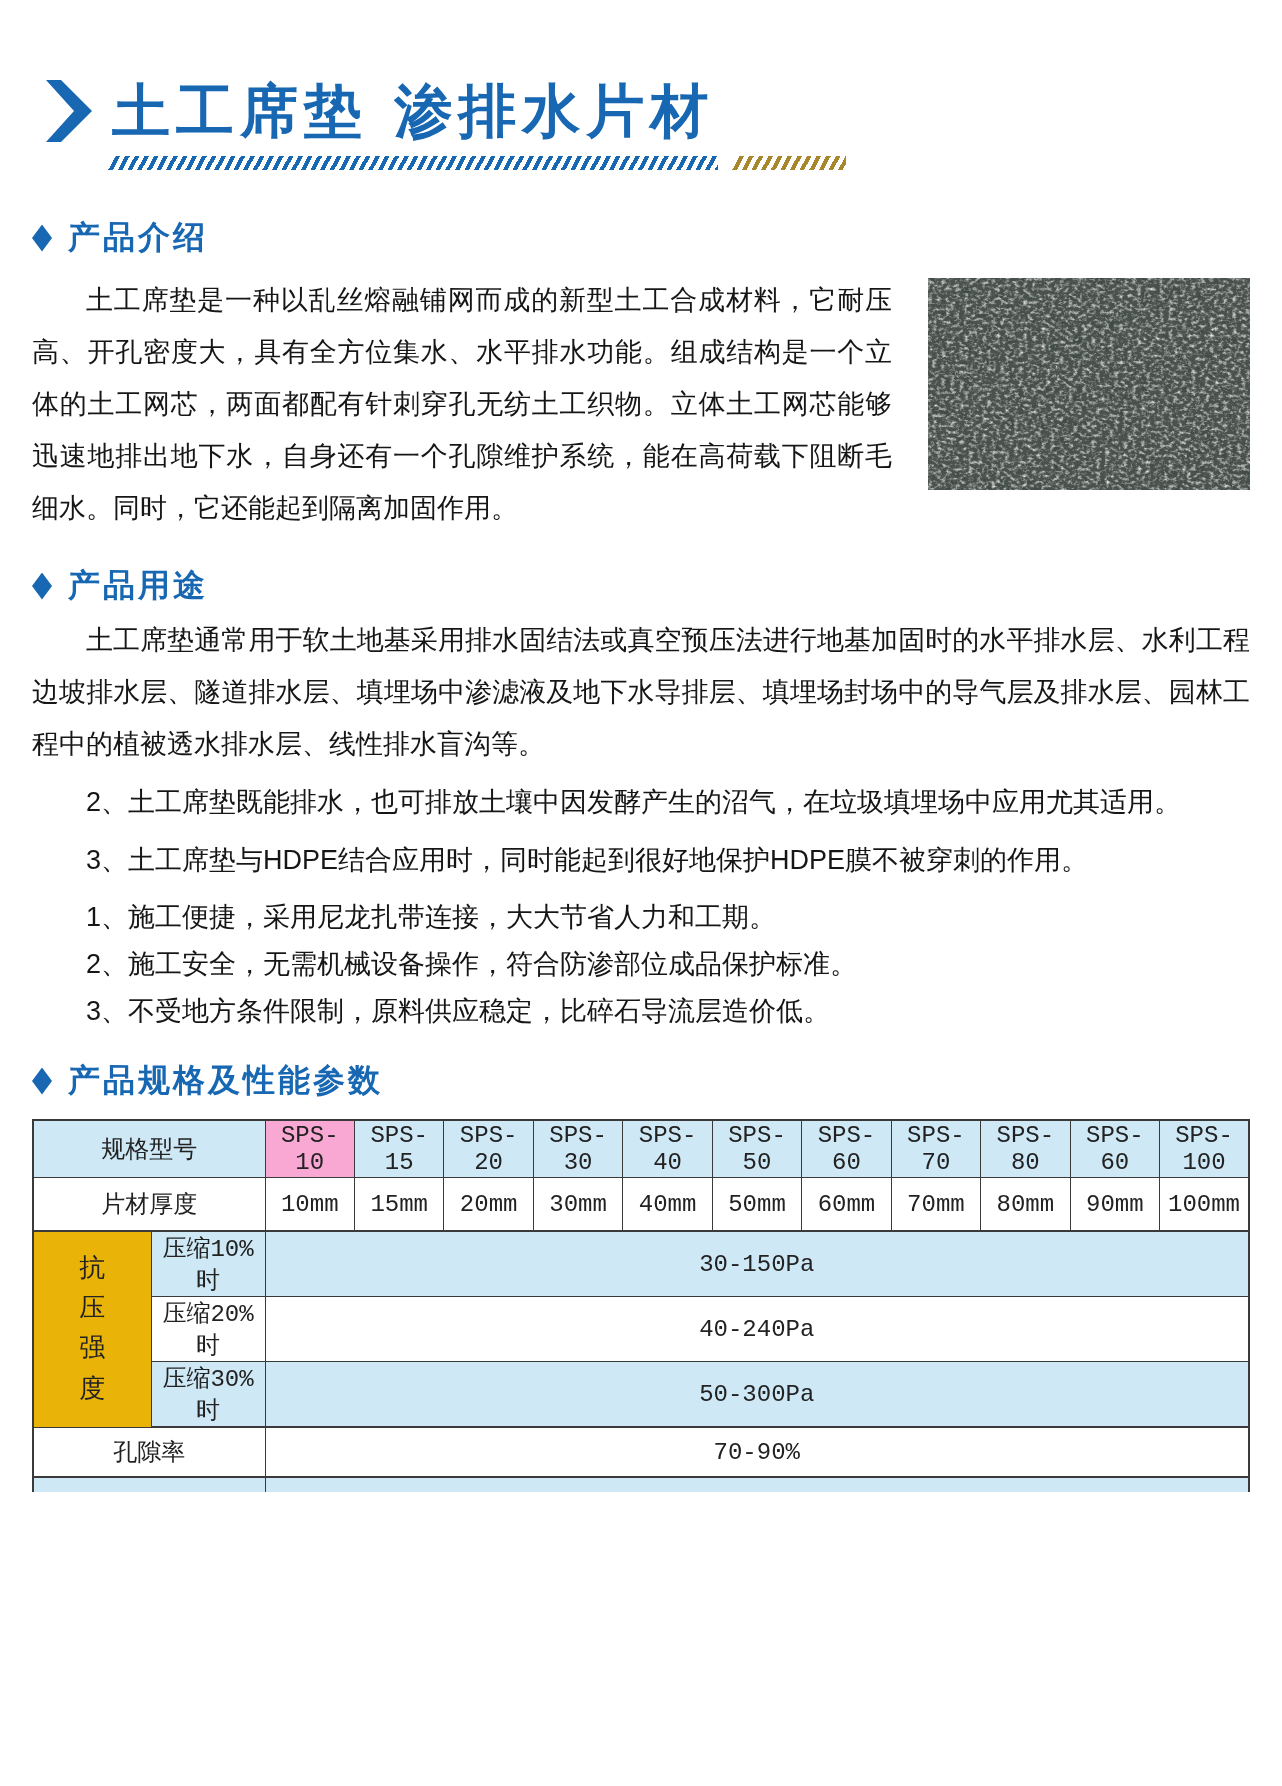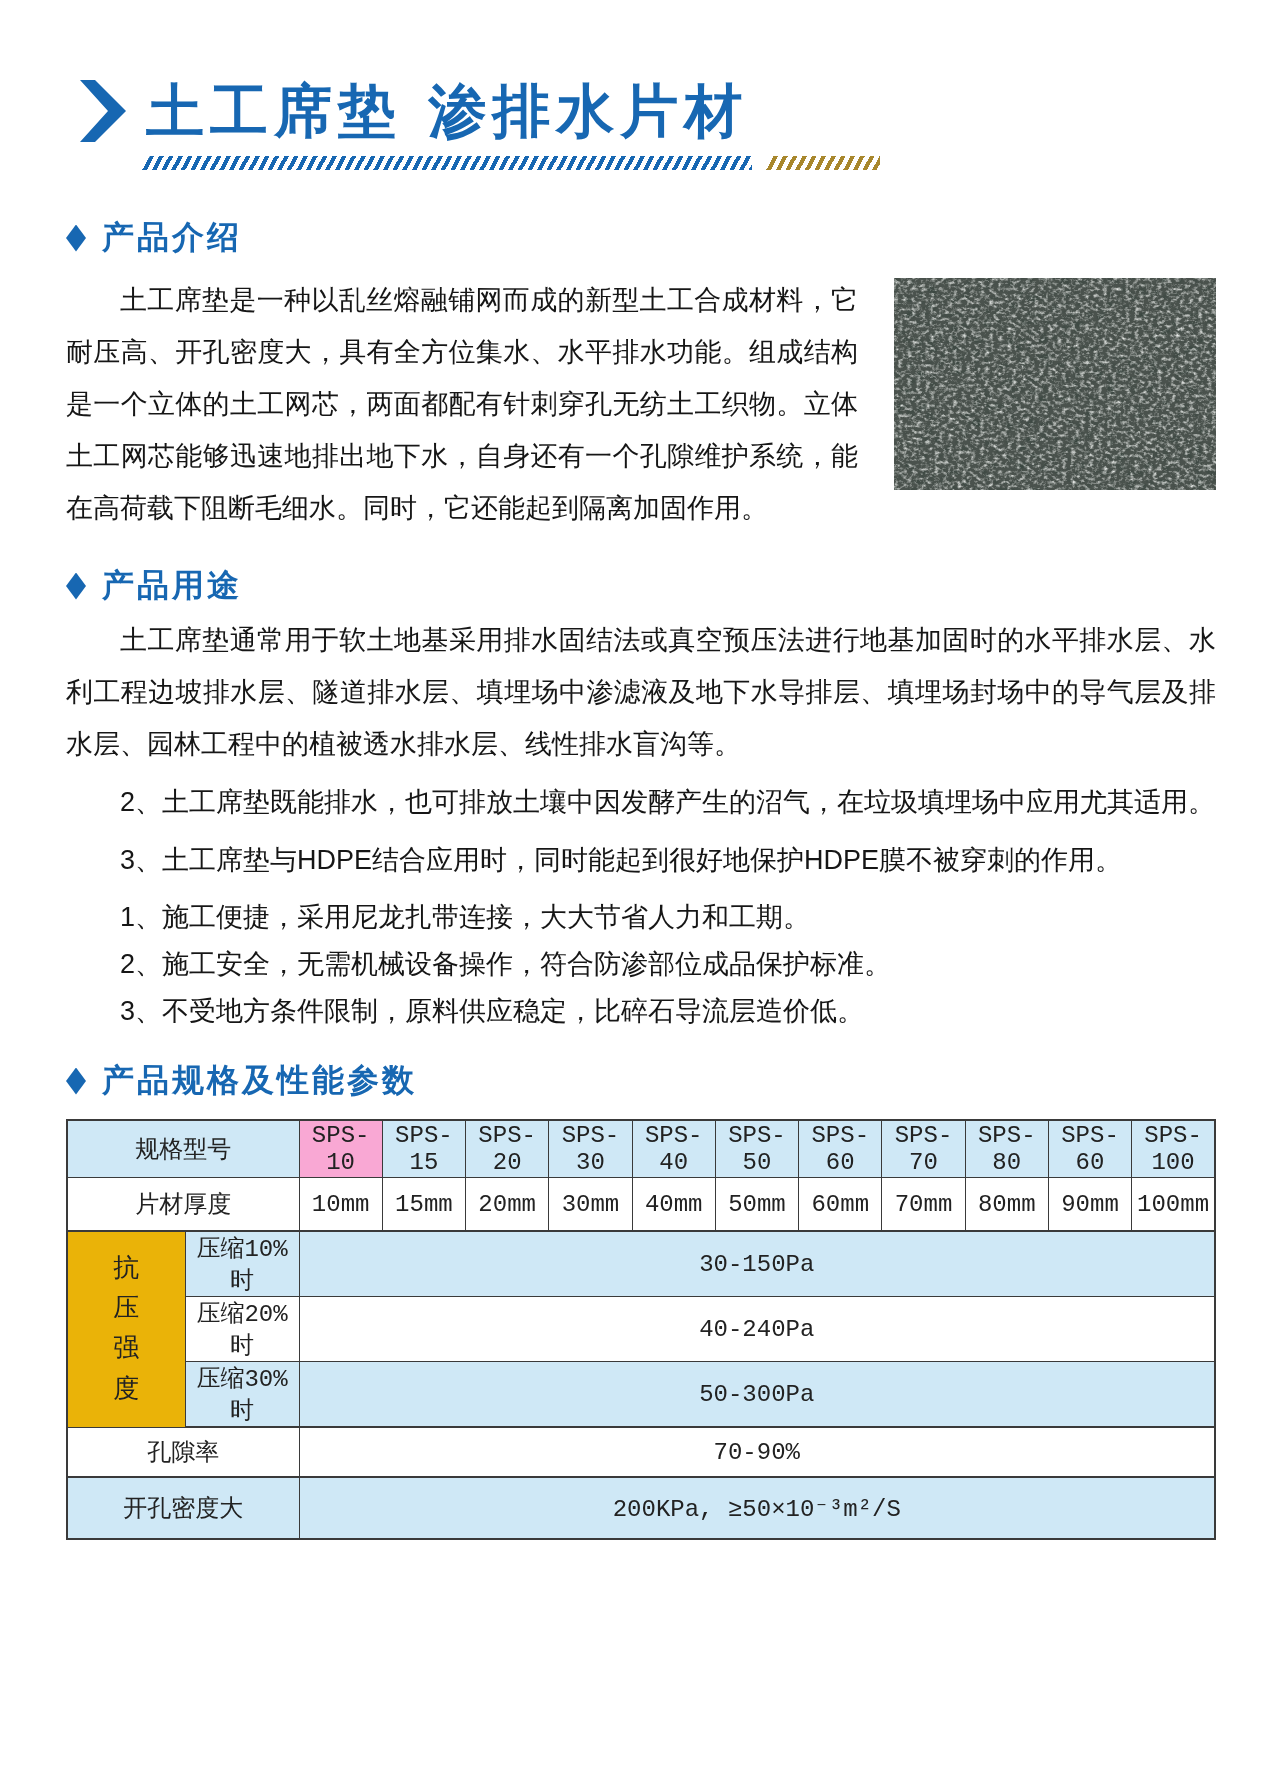--- a/index.html
+++ b/index.html
@@ -1,24 +1,24 @@
 <!DOCTYPE html>
 <html><head>
 <meta charset="utf-8">
 <style>
   html,body{margin:0;padding:0;background:#ffffff;}
   .page{
     position:relative;
-    width:1282px;height:1786px;
+    width:1282px;height:1492px;
     background:#ffffff;
     overflow:hidden;
     font-family:"Liberation Sans",sans-serif;
     color:#161616;
     box-sizing:border-box;
-    padding:0 66px;
+    padding:0 32px;
   }
   
   .title-row{display:flex;align-items:center;gap:20px;margin:80px 0 0 14px;}
   .title-chevron{width:46px;height:62px;flex:0 0 auto;}
   .page-title{
     font-family:"DejaVu Serif","Liberation Serif",serif;
     font-size:58px;font-weight:900;letter-spacing:6px;
     line-height:1.05;
   }
   .stripe-row{display:flex;gap:12px;margin:14px 0 0 74px;height:14px;align-items:stretch;}

